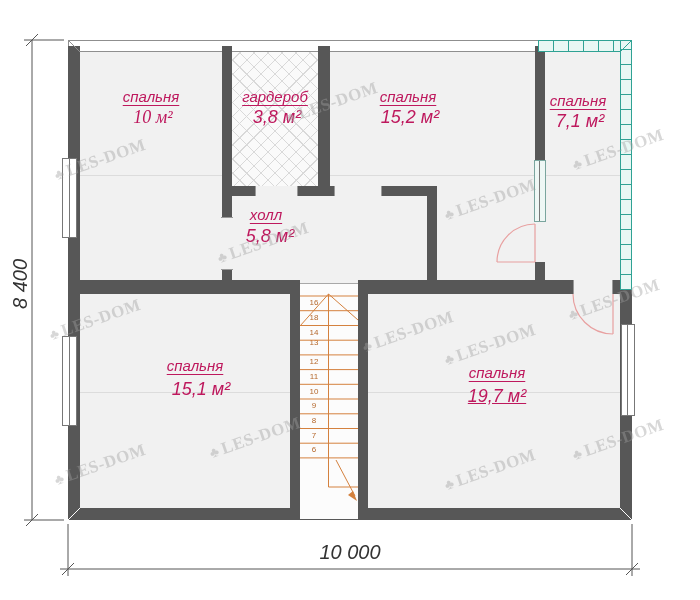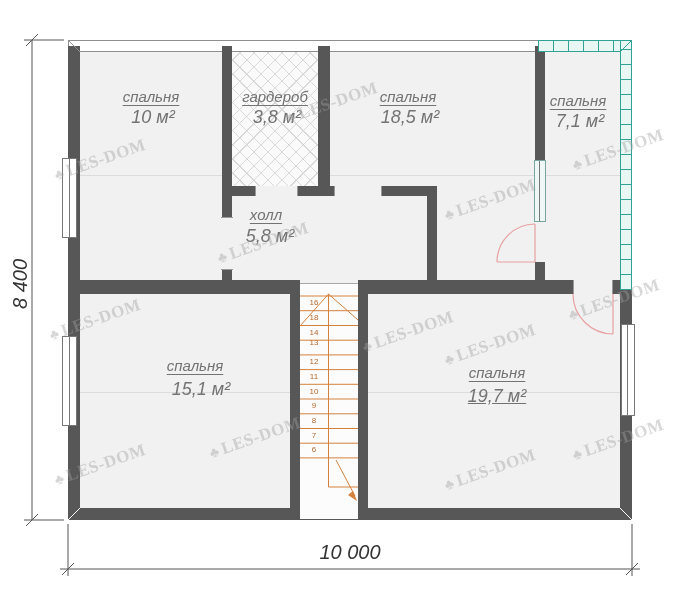--- a/index.html
+++ b/index.html
@@ -26,21 +26,21 @@
   .gap{background:#f1f1f1;z-index:4;}
   .gap-v{border-top:1px solid #999;border-bottom:1px solid #999;}
   .gap-h{border-left:1px solid #999;border-right:1px solid #999;}
   
   .shaft{background:#fcfcfc;z-index:4;}
   .stepnum{position:absolute;left:301px;width:26px;text-align:center;font-size:8px;line-height:8px;
            color:#b5682c;z-index:5;font-family:"Liberation Sans",sans-serif;}
   
   #lines{position:absolute;left:0;top:0;z-index:5;}
   
-  .rname,.rarea,.dim{position:absolute;color:#737373;font-style:italic;z-index:6;white-space:nowrap;}
+  .rname,.rarea,.dim{position:absolute;color:#be185d;font-style:italic;z-index:6;white-space:nowrap;}
   .rname{font-size:15px;text-decoration:underline;text-underline-offset:3px;transform:translateX(-50%);}
   .rarea{font-size:18px;transform:translateX(-50%);}
   .dim{font-size:20px;color:#333;}
   .dim-w{transform:translateX(-50%);font-style:italic;}
   .dim-h{transform:translate(-50%,-50%) rotate(-90deg);}
   
   .wm{position:absolute;z-index:7;color:rgba(160,160,160,0.42);font-family:"Liberation Serif",serif;
       font-weight:bold;font-size:17px;letter-spacing:.5px;transform:translate(-50%,-50%) rotate(-19deg);
       white-space:nowrap;pointer-events:none;}
   .wm .ic{font-size:14px;margin-right:3px;}
@@ -153,27 +153,27 @@
       <line x1="26" y1="526" x2="38" y2="514"></line>
       <line x1="60" y1="569" x2="640" y2="569"></line>
       <line x1="68" y1="524" x2="68" y2="576"></line>
       <line x1="632" y1="524" x2="632" y2="576"></line>
       <line x1="62" y1="575" x2="74" y2="563"></line>
       <line x1="626" y1="575" x2="638" y2="563"></line>
     </g>
   </svg>
 
   <span class="rname" style="left:151px;top:88px;">спальня</span>
-  <span class="rarea" style="left:153px;top:107px;">10 м²</span>
+  <span class="rarea" style="left:153px;top:107px;font-family:Liberation Serif, serif;">10 м²</span>
 
   <span class="rname" style="left:275px;top:88px;">гардероб</span>
   <span class="rarea" style="left:277px;top:107px;">3,8 м²</span>
 
   <span class="rname" style="left:408px;top:88px;">спальня</span>
-  <span class="rarea" style="left:410px;top:107px;">18,5 м²</span>
+  <span class="rarea" style="left:410px;top:107px;">15,2 м²</span>
 
   <span class="rname" style="left:578px;top:92px;">спальня</span>
   <span class="rarea" style="left:580px;top:111px;">7,1 м²</span>
 
   <span class="rname" style="left:266px;top:206px;">холл</span>
   <span class="rarea" style="left:270px;top:226px;">5,8 м²</span>
 
   <span class="rname" style="left:195px;top:357px;">спальня</span>
   <span class="rarea" style="left:201px;top:379px;">15,1 м²</span>
 

